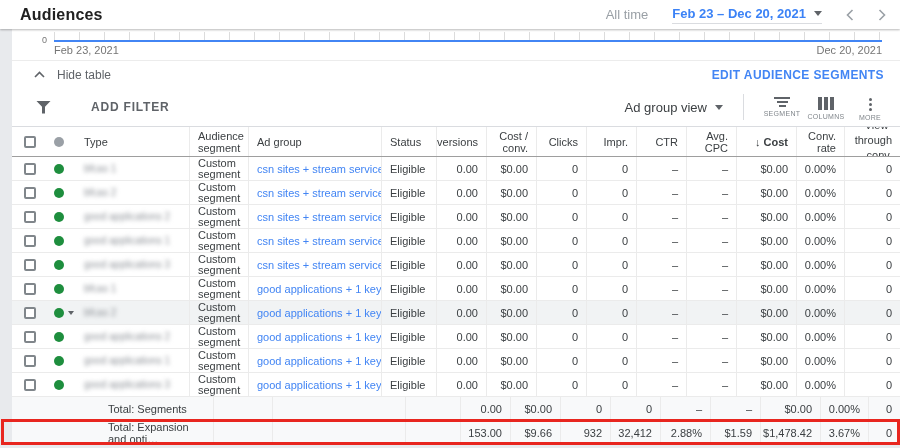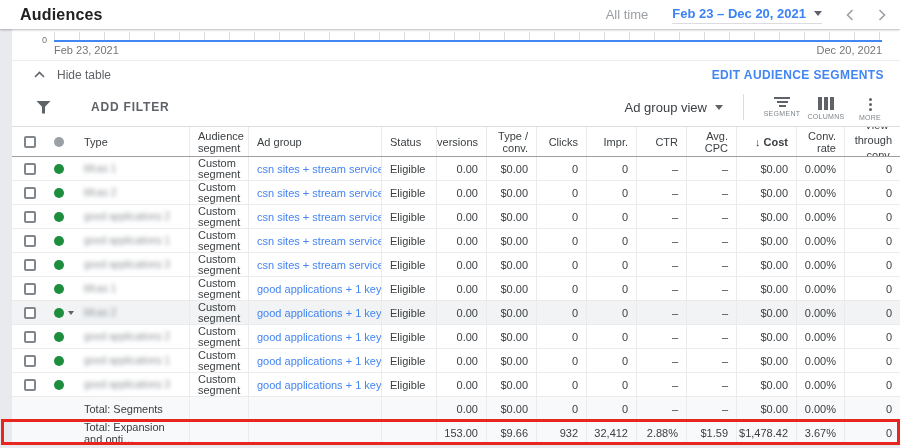--- a/index.html
+++ b/index.html
@@ -74,21 +74,21 @@
   .dot-green { background:#1e8e3e; }
   .caret-down { width:0; height:0; border:3.5px solid transparent; border-top:4.5px solid #5f6368; margin:4px 0 0 4px; }
   .blurred { filter:blur(2.2px); color:#8f9399; font-size:10px; white-space:nowrap; }
   .c-type { line-height:11px; font-size:10.5px; }
   .adlink { color:#4285f4; font-size:11px; cursor:pointer; white-space:nowrap; }
   .sort-arrow { color:#3c4043; margin-right:3px; font-size:11px; }
   .cost-hdr b { font-weight:700; }
   .c-vt { line-height:15px; }
   .vt-inner { display:inline-block; text-align:right; border-bottom:1px dashed #8ab8b2; padding-bottom:2px; }
   .vt-inner span { display:block; }
-  .t-total { height:24px; border-bottom:1px solid #ebebeb; background:#f8f9fa; position:relative; }
+  .t-total { height:24px; border-bottom:1px solid #ebebeb; background:#f8f9fa; position:relative;padding-left:24px; }
   .t-total .cell { color:#3c4043; }
   .t-total.highlighted::after { content:''; position:absolute; left:-11px; right:0; top:-2px; bottom:-1px;
                                 border:3px solid #e8261f; pointer-events:none; z-index:6; }
 </style>
 </head>
 <body>
 
 <div class="app-bar">
   <div class="app-title">Audiences</div>
   <div class="date-controls">
@@ -171,21 +171,21 @@
           <span class="checkbox"></span>
         </div>
       <div class="cell c-dot nd">
           <span class="dot dot-gray"></span>
         </div>
       <div class="cell">Type</div>
       <div class="cell">Audience segment</div>
       <div class="cell">Ad group</div>
       <div class="cell">Status</div>
       <div class="cell num">Conversions</div>
-      <div class="cell num">Type / conv.</div>
+      <div class="cell num">Cost / conv.</div>
       <div class="cell num">Clicks</div>
       <div class="cell num">Impr.</div>
       <div class="cell num">CTR</div>
       <div class="cell num">Avg. CPC</div>
       <div class="cell num cost-hdr">
         <span class="sort-arrow">↓</span>
         <b>Cost</b>
       </div>
       <div class="cell num">Conv. rate</div>
       <div class="cell num c-vt">

